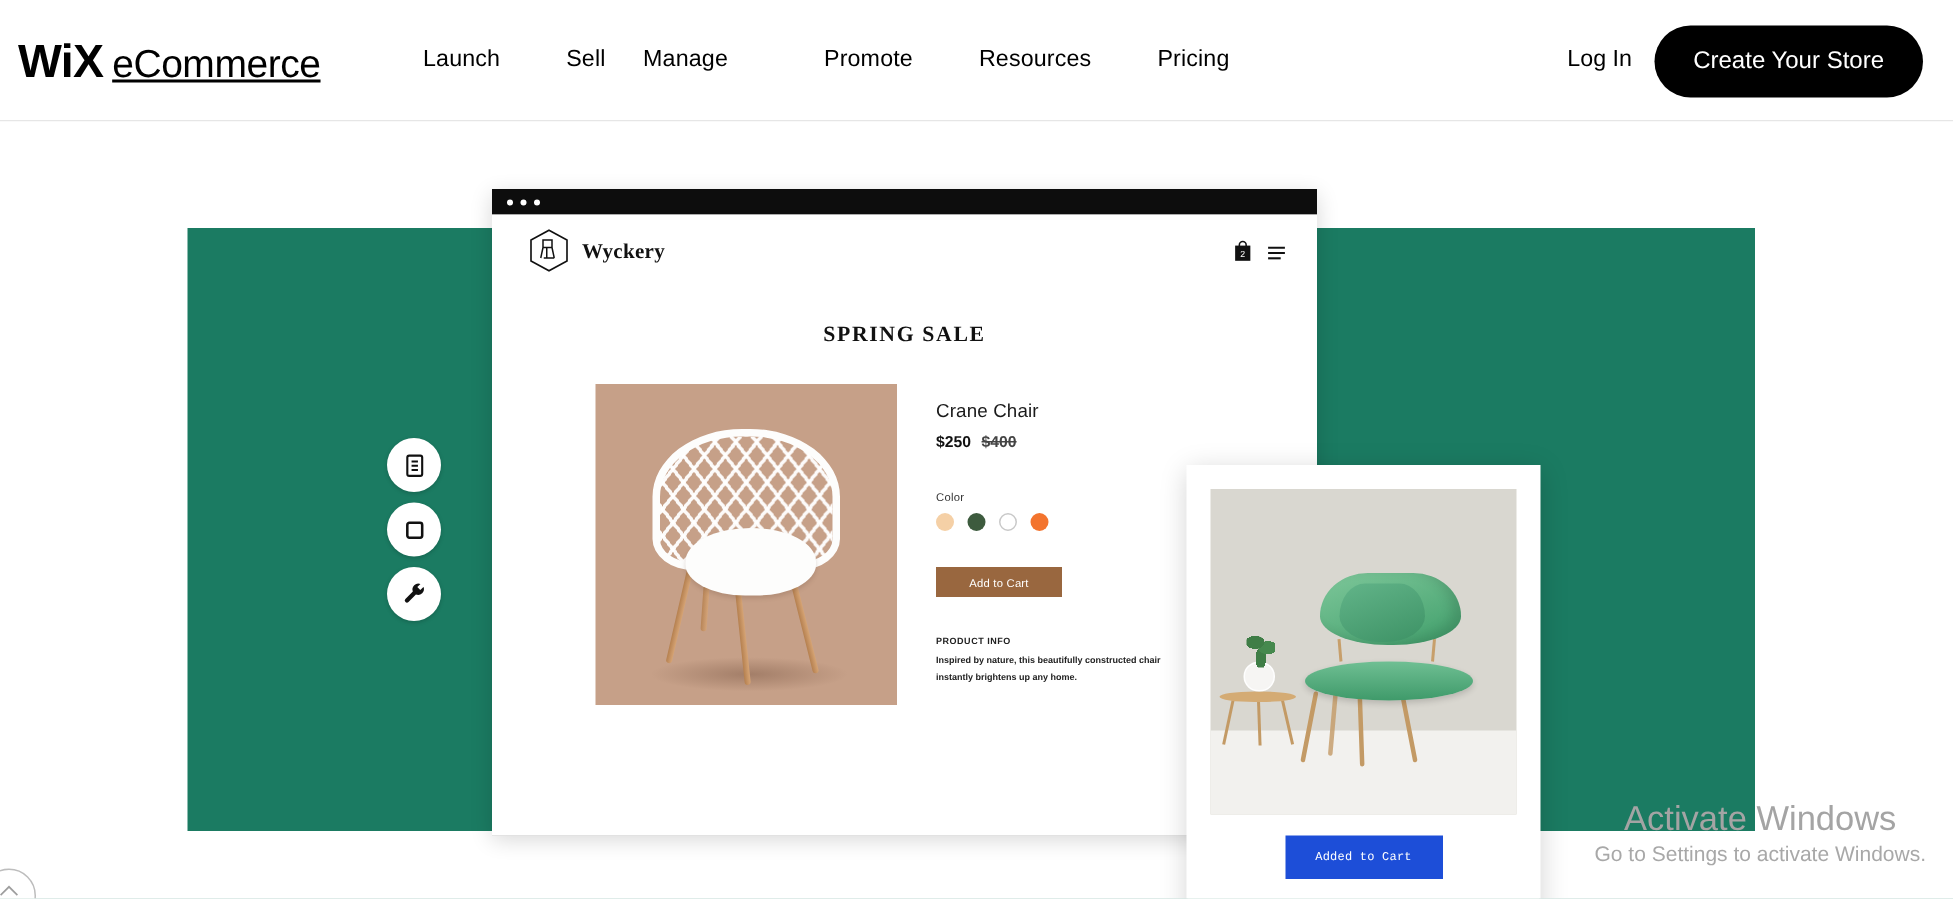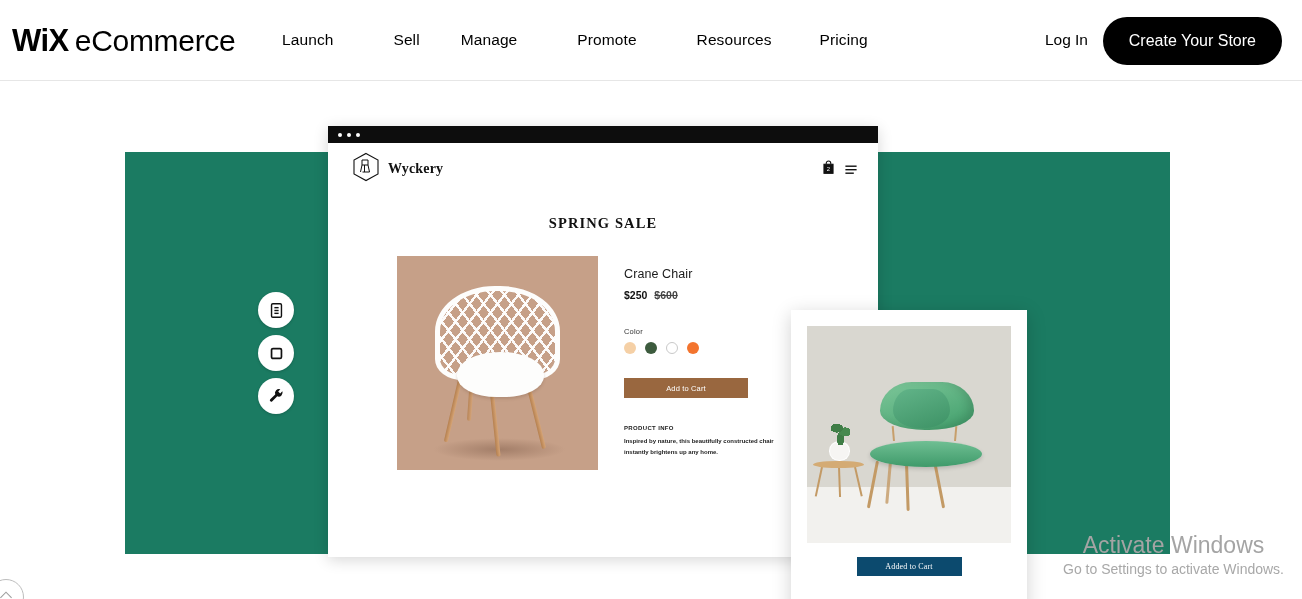--- a/index.html
+++ b/index.html
@@ -24,36 +24,36 @@
     display: flex; align-items: baseline;
     white-space: nowrap;
   }
   .brand-wix {
     font-family: "Liberation Sans", sans-serif;
     font-size: 31px; font-weight: 700; color: #000;
     letter-spacing: -0.5px; line-height: 34px;
   }
   .brand-ecom {
     font-family: "Liberation Sans", sans-serif;
-    font-size: 30px; font-weight: 400; color: #000;
-    letter-spacing: -0.3px; line-height: 34px; margin-left: 6px;
+    font-size: 26px; font-weight: 400; color: #000;
+    letter-spacing: -0.3px; line-height: 34px; margin-left: 6px; text-decoration: underline;
   }
   .nav-links {
     position: absolute; left: 282px; top: 31px;
-    display: flex; align-items: center; gap: 16px;
+    display: flex; align-items: center; gap: 0px;
   }
   .nav-link {
     font-size: 15.5px; color: #000; letter-spacing: 0.1px;
     cursor: pointer; white-space: nowrap;
   }
   .nav-link:nth-child(1) { margin-right: 44px; }
   .nav-link:nth-child(2) { margin-right: 25px; }
-  .nav-link:nth-child(3) { margin-right: 44px; }
+  .nav-link:nth-child(3) { margin-right: 64px; }
   .nav-link:nth-child(4) { margin-right: 44px; }
-  .nav-link:nth-child(5) { margin-right: 32px; }
+  .nav-link:nth-child(5) { margin-right: 44px; }
   .login-link {
     position: absolute; right: 214px; top: 31px;
     font-size: 15.5px; color: #000; cursor: pointer; white-space: nowrap;
   }
   .cta-btn {
     position: absolute; right: 20px; top: 17px;
     height: 48px; padding: 0 26px;
     background: #000; color: #fff;
     border: none; border-radius: 24px;
     font-family: "Liberation Sans", sans-serif;
@@ -162,21 +162,21 @@
   .product-details { padding-top: 11px; width: 210px; }
   .p-name { font-size: 12.5px; color: #1a1a1a; letter-spacing: 0.1px; }
   .p-price-row { margin-top: 8px; display: flex; align-items: baseline; gap: 7px; }
   .p-price { font-size: 10.5px; font-weight: 700; color: #111; }
   .p-price-old { font-size: 10.5px; font-weight: 700; color: #444; text-decoration: line-through; }
   .p-color-label { margin-top: 26px; font-size: 7.5px; color: #333; letter-spacing: 0.2px; }
   .swatches { margin-top: 6px; display: flex; gap: 9px; }
   .swatch { width: 12px; height: 12px; border-radius: 50%; cursor: pointer; }
   .swatch.outlined { border: 1px solid #c9c9c9; }
   .addcart-btn {
-    margin-top: 24px; width: 124px; height: 20px;
+    margin-top: 24px; width: 84px; height: 20px;
     background: #99673f; color: #fff; border: none;
     font-family: "Liberation Sans", sans-serif;
     font-size: 7.5px; letter-spacing: 0.15px; cursor: pointer;
   }
   .p-info-title {
     margin-top: 27px; font-size: 6px; font-weight: 700; color: #222;
     letter-spacing: 0.35px;
   }
   .p-info-body {
     margin-top: 5px; font-size: 6px; font-weight: 700; color: #222;
@@ -242,23 +242,23 @@
   }
   .ci-plant {
     position: absolute; left: 12%; top: 44%; width: 9%; height: 11%;
     background:
       radial-gradient(ellipse 55% 30% at 30% 30%, #3f7d46 60%, transparent 61%),
       radial-gradient(ellipse 55% 30% at 75% 45%, #46894e 60%, transparent 61%),
       radial-gradient(ellipse 30% 50% at 50% 75%, #3f7d46 60%, transparent 61%);
   }
   .addedcart-btn {
     margin: 14px auto 0 auto; display: block;
-    width: 105px; height: 19px;
-    background: #0c4a6e; color: #fff; border: none;
-    font-family: Liberation Serif, serif;
+    width: 105px; height: 29px;
+    background: #1d4ed8; color: #fff; border: none;
+    font-family: Liberation Mono, monospace;
     font-size: 8px; letter-spacing: 0.15px; cursor: pointer;
   }
 
   
   .watermark {
     position: absolute; right: 18px; bottom: 20px;
     text-align: center; z-index: 9; pointer-events: none;
     user-select: none;
   }
   .wm-title { font-size: 23px; color: #a4a4a4; line-height: 27px; }
@@ -379,21 +379,21 @@
             <div class="pi-leg l3"></div>
             <div class="pi-back"></div>
             <div class="pi-seat"></div>
           </div>
 
           <div class="product-details">
             <div class="p-name">Crane Chair</div>
 
             <div class="p-price-row">
               <span class="p-price">$250</span>
-              <span class="p-price-old">$600</span>
+              <span class="p-price-old">$400</span>
             </div>
 
             <div class="p-color-label">Color</div>
             <div class="swatches">
               <span class="swatch" style="background:#f5d0a6"></span>
               <span class="swatch" style="background:#3d5b3e"></span>
               <span class="swatch outlined" style="background:#ffffff"></span>
               <span class="swatch" style="background:#f3742e"></span>
             </div>
 

